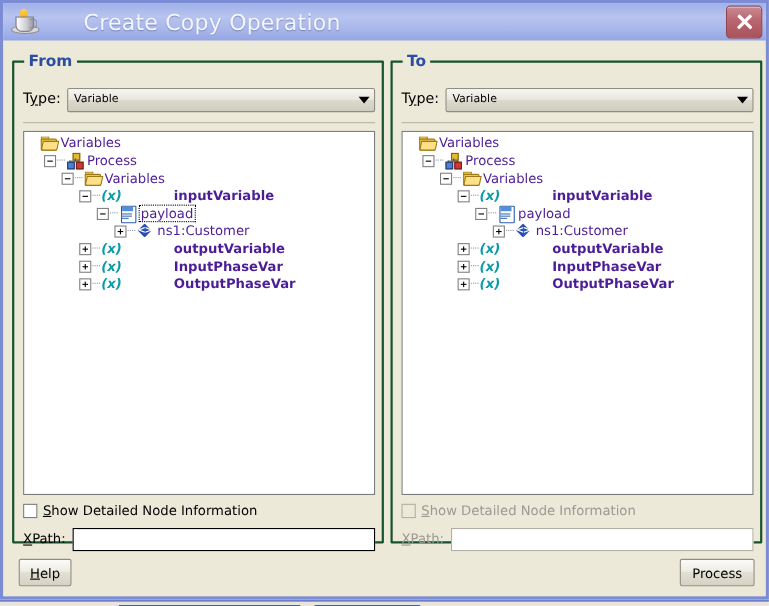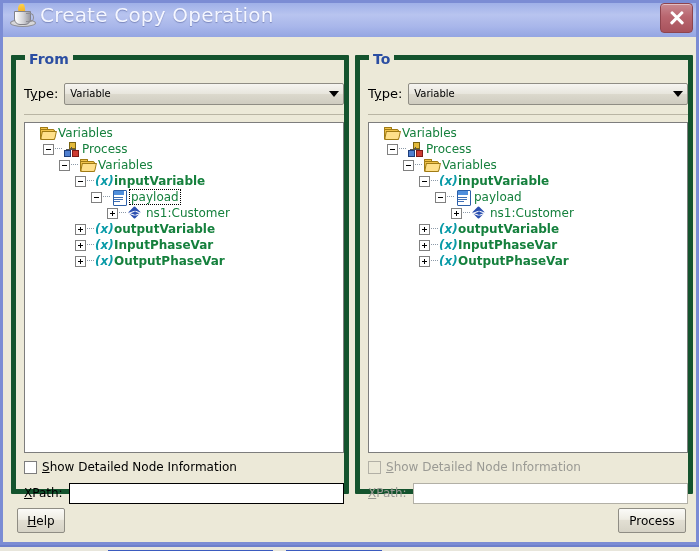--- a/index.html
+++ b/index.html
@@ -24,24 +24,25 @@
     border: 3px solid #7b8cd4;
     background: #ece9d8;
     display: flex;
     flex-direction: column;
   }
   .titlebar {
     height: 34px;
     flex: 0 0 34px;
     background: linear-gradient(to bottom, #9fb0e8 0%, #b8c4ef 35%, #a8b6ea 70%, #94a5e2 100%);
     display: flex;
-    align-items: flex-start;
+    align-items: center;
     padding: 0 3px 0 6px;
     box-sizing: border-box;
     position: relative;
+    gap: 36px;
   }
   .title-icon {
     width: 26px; height: 26px;
     flex: 0 0 26px;
     position: relative;
     margin-right: 5px;
   }
   .title-text {
     font-size: 20px;
     color: #f4f6ff;
@@ -124,21 +125,21 @@
   }
   .panel.left  { left: 0px; }
   .panel.right { left: 344px; }
 
   .groupbox {
     position: absolute;
     left: 0; top: 7px;
     width: 100%;
     height: 439px;
     box-sizing: border-box;
-    border: 5px solid #14532d;
+    border: 2px solid #14532d;
     border-radius: 1px;
   }
   .group-label {
     position: absolute;
     left: 9px; top: -1px;
     transform: translateY(-50%);
     background: #ece9d8;
     padding: 0 4px;
     font-size: 14px;
     color: #2b4ea2;
@@ -361,24 +362,24 @@
   .ic-xml .x-lt, .ic-xml .x-gt {
     position: absolute; top: 4px;
     font-size: 9px; line-height: 8px;
     color: #ffffff; font-weight: bold;
   }
   .ic-xml .x-lt { left: 1px; }
   .ic-xml .x-gt { right: 1px; }
 
   .nlabel {
     font-size: 12px;
-    color: #15803d;
+    color: #4c1d95;
     line-height: 16px;
   }
-  .nlabel.bold { font-weight: bold; }
+  .nlabel.bold { font-weight: bold; margin-left: 47px; }
   .nlabel.sel {
     border: 1px dotted #000;
     padding: 0 1px;
     margin: 0 -1px;
     line-height: 14px;
   }
 
   
   .chk-row {
     position: absolute;

